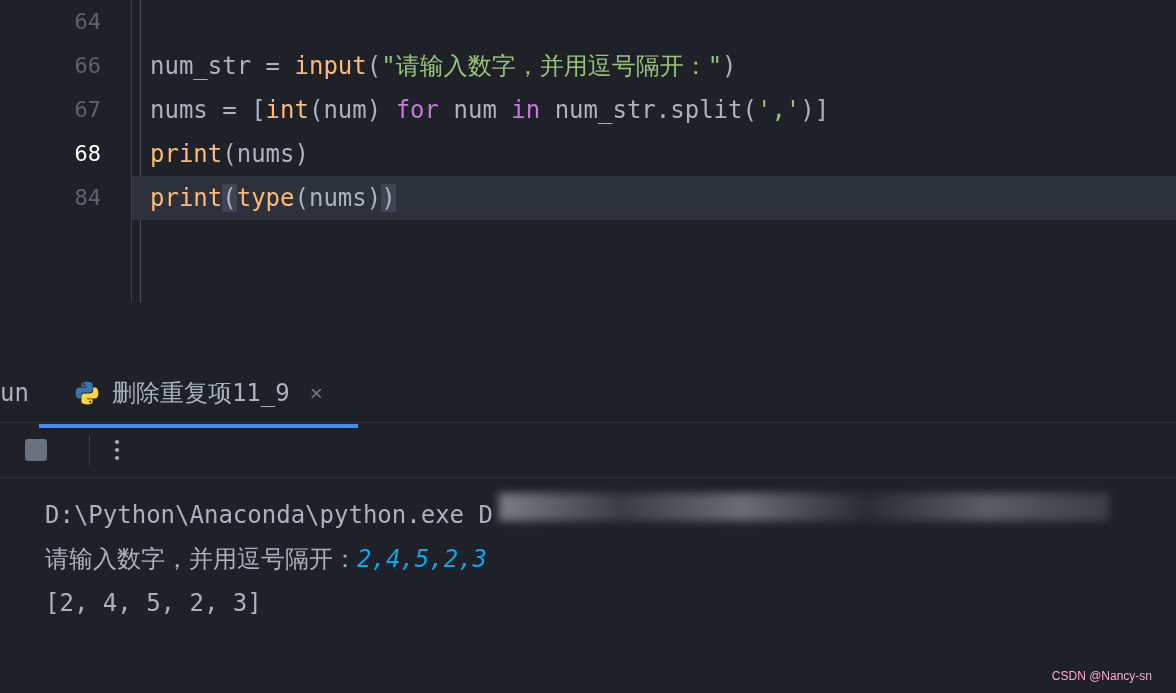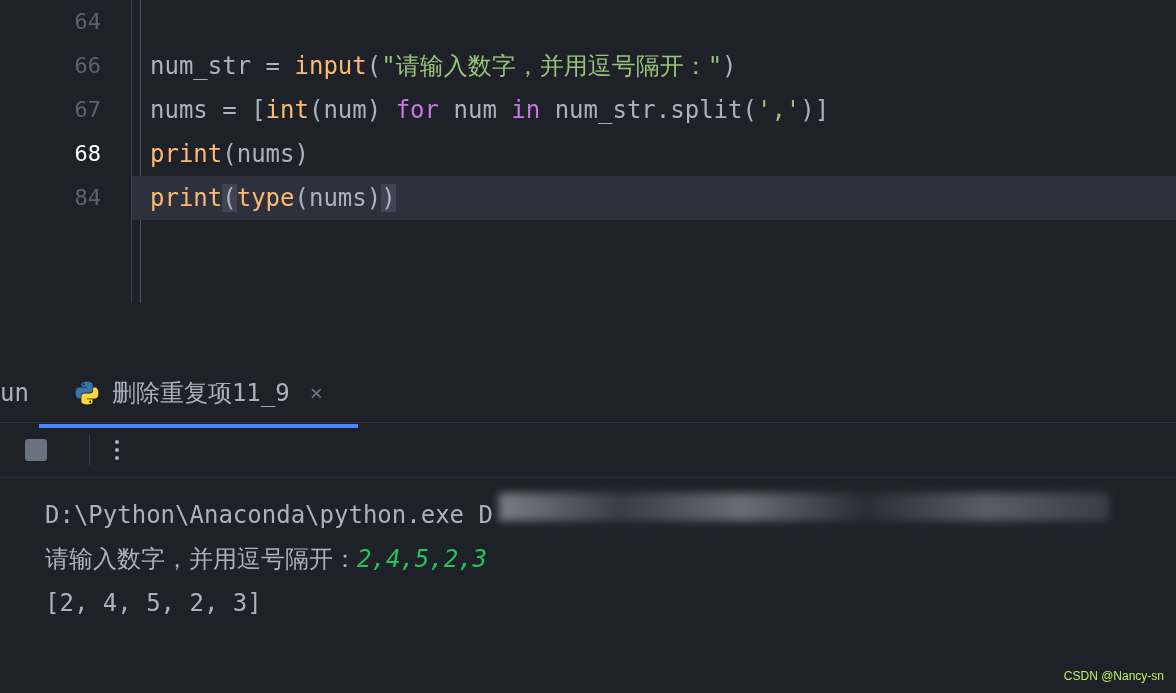--- a/index.html
+++ b/index.html
@@ -162,27 +162,27 @@
       border-radius: 50%;
     }
     .console-output {
       flex: 1;
       padding: 15px 0 0 45px;
       font-size: 24px;
       line-height: 44px;
       font-family: 'Consolas', monospace;
     }
     .console-line { white-space: pre; color: #abb2bf; display: flex; }
-    .console-input { color: #22c55e; font-style: italic; }
+    .console-input { color: #0ea5e9; font-style: italic; }
     .watermark {
       position: absolute;
-      right: 12px;
+      right: 24px;
       bottom: 10px;
       font-size: 12px;
-      color: #bef264;
+      color: #f9a8d4;
       font-family: sans-serif;
     }
     .blur-strip {
       display: inline-block;
       width: 610px;
       height: 28px;
       background: linear-gradient(90deg, #7a7d85 0%, #3a3d45 20%, #6a6d75 40%, #2a2d35 60%, #5a5d65 80%, #3a3d45 100%);
       filter: blur(4px);
       vertical-align: middle;
       margin-left: 6px;

